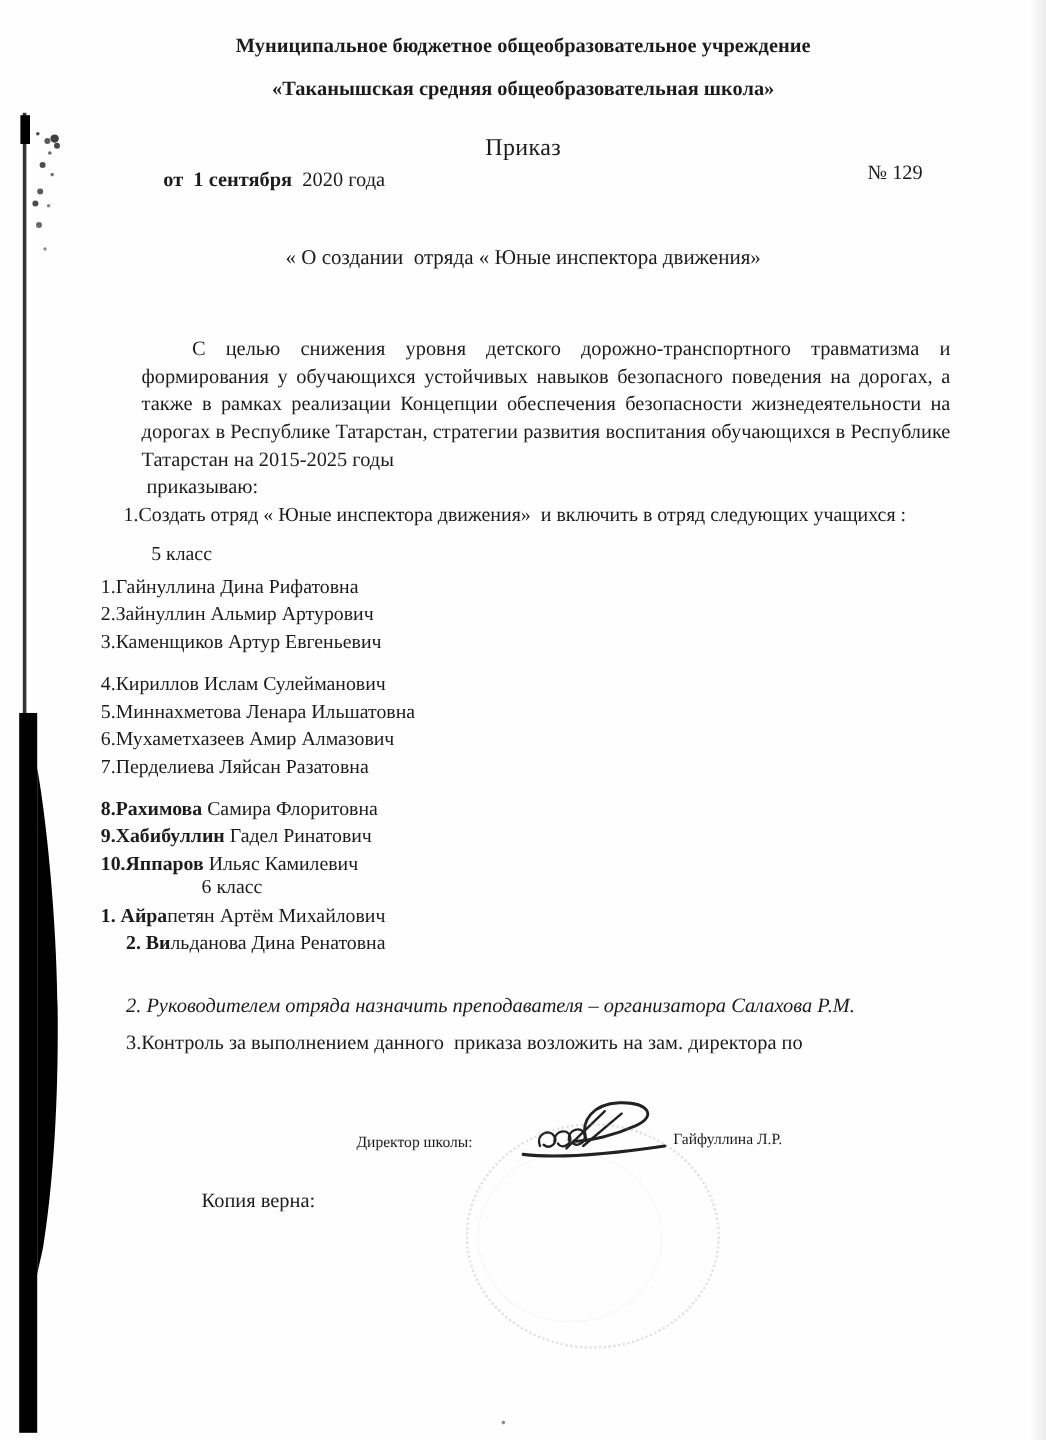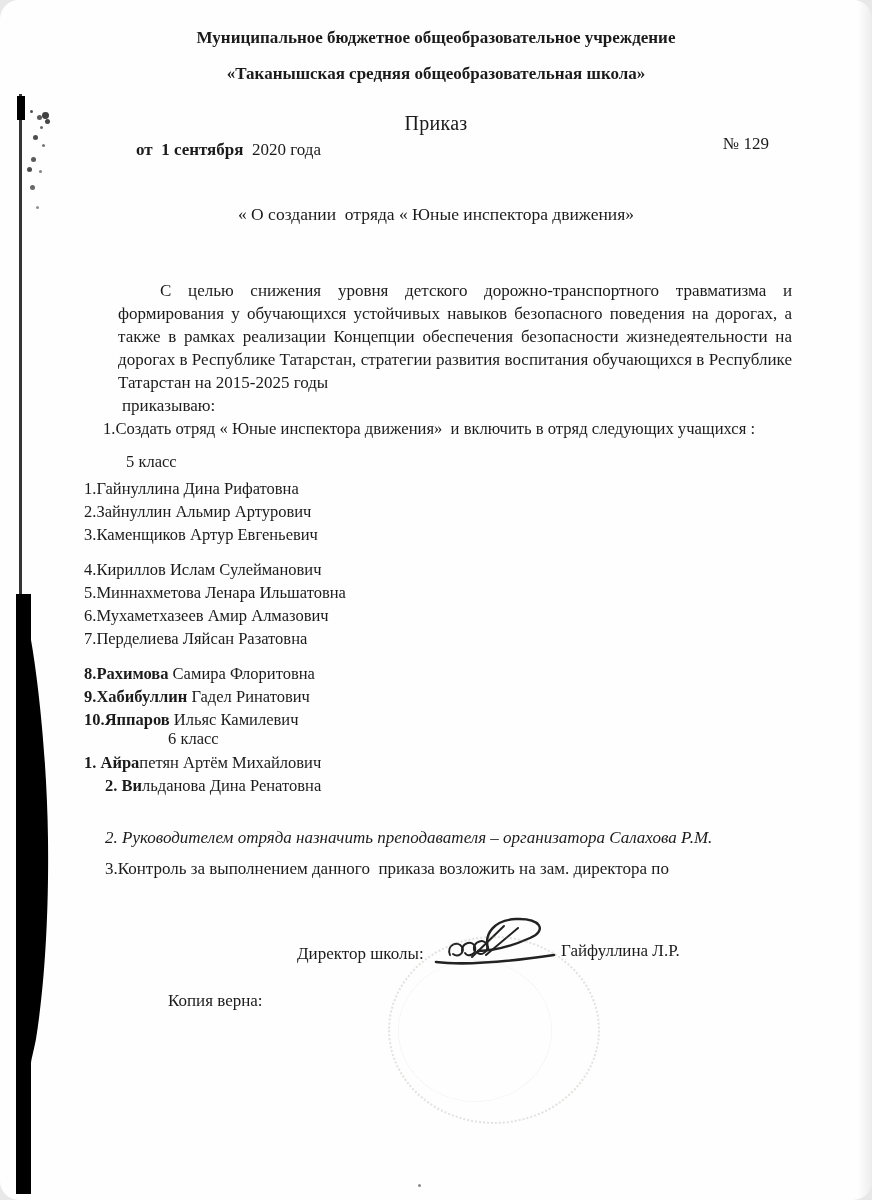--- a/index.html
+++ b/index.html
@@ -4,21 +4,20 @@
 <style>
   html,body{margin:0;padding:0;background:#e8e8e8;}
   .page{
     position:relative;
     width:872px;height:1200px;
     margin:0 auto;
     background:#fefefe;
     overflow:hidden;
     font-family:"Liberation Serif","DejaVu Serif",serif;
     color:#1b1b1b;
-    border-radius:19px;
   }
   .abs{position:absolute;}
   .pre{white-space:pre-wrap;}
   .center{left:0;width:100%;text-align:center;}
   .hline{font-weight:700;font-size:17px;}
   .title{font-size:20px;letter-spacing:.3px;}
   .dateline{font-size:17px;}
   .dateline .db{font-weight:700;}
   .ordernum{font-size:17px;}
   .subject{font-size:17.5px;}
@@ -27,21 +26,21 @@
     text-align:justify;text-indent:42px;
   }
   .resolve{font-size:17px;}
   .item1{font-size:16.6px;white-space:pre;}
   .classlabel{font-size:16.5px;}
   .students{font-size:16.5px;line-height:23px;}
   .student-line .sb{font-weight:700;}
   .student-line.gap{margin-top:12px;}
   .class6label{padding-left:84px;}
   .itempara{font-size:17px;}
-  .sigrow{font-size:17px;}
+  .sigrow{font-size:13px;}
   
   .stamp{
     border:2px dotted rgba(150,140,128,.45);
     border-radius:50%;
     opacity:.55;
   }
   .stamp.inner{border:1.5px dotted rgba(150,140,128,.38);opacity:.4;}
   
   .scan-line-top{left:19px;top:94px;width:3px;height:508px;background:#111;opacity:.85;}
   .scan-line-head{left:17px;top:96px;width:8px;height:24px;background:#000;}

